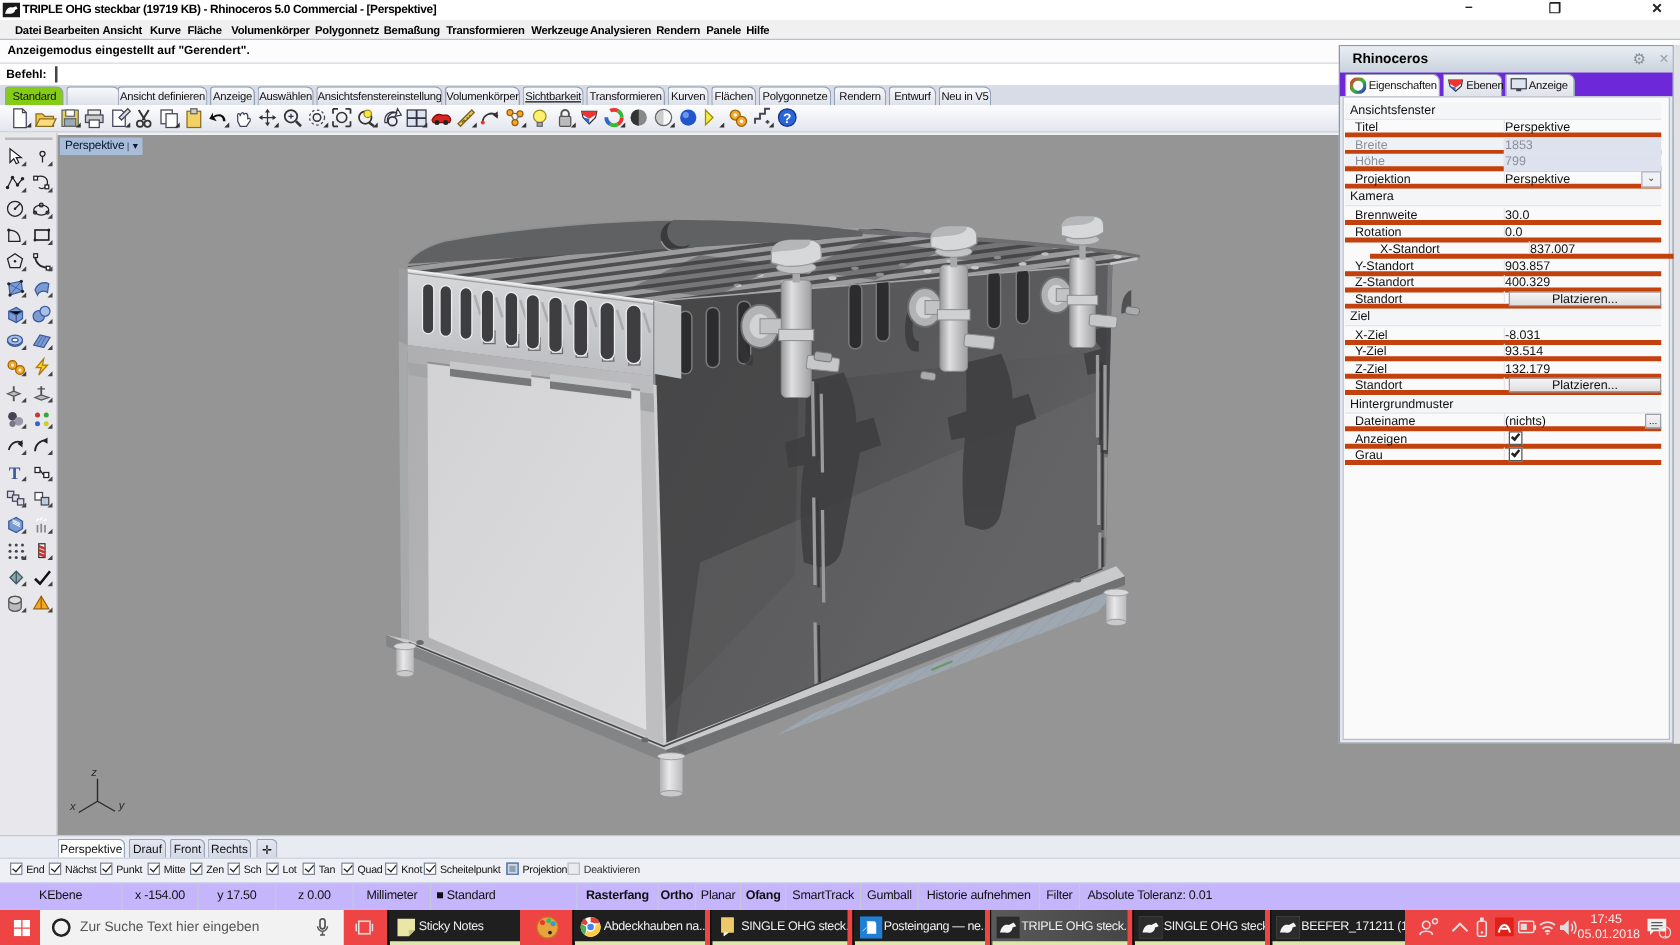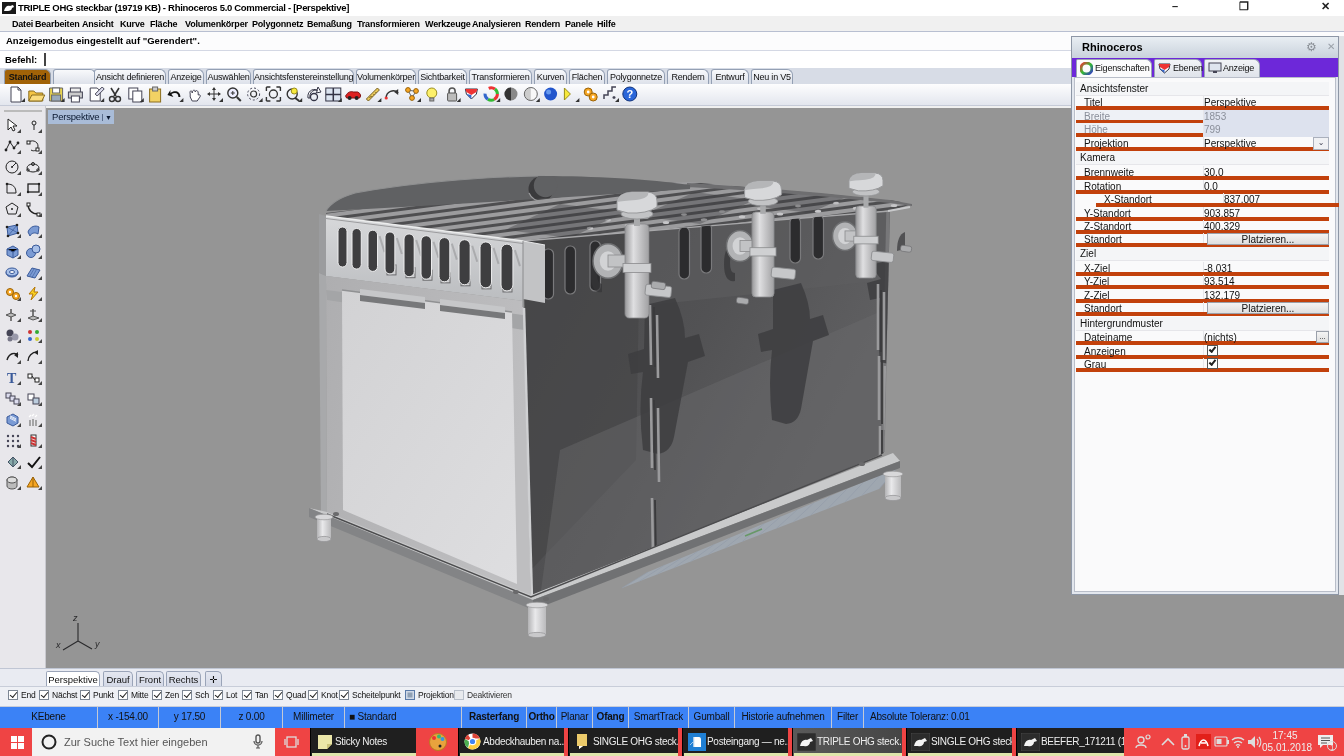--- a/index.html
+++ b/index.html
@@ -16,21 +16,21 @@
 
 #cmdarea { left:0; top:31px; width:1344px; height:37px; background:#fcfcfd; border-top:1px solid #b8bfd1; border-bottom:1px solid #9aa3bd; }
 #cmdline1 { position:absolute; left:6px; top:3px; font-size:9.5px; color:#000; font-weight:bold; }
 #cmdrow { position:absolute; left:0; top:18px; width:1344px; height:18px; background:#fff; border-top:1px solid #d4d8e4; }
 #cmdrow b { position:absolute; left:5px; top:3px; font-size:9.5px; }
 #cmdcursor { position:absolute; left:44px; top:2px; width:1.5px; height:13px; background:#444; }
 
 #tabbar { left:0; top:68px; width:1344px; height:16px; background:#d7dce6; }
 .ttab { position:absolute; top:1px; height:15px; background:linear-gradient(#f8f9fb,#dde1ea); border:1px solid #94a0b4; border-bottom:none; border-radius:3px 6px 0 0; font-size:9px; letter-spacing:-0.2px; color:#111; text-align:center; padding-top:2px; overflow:hidden; white-space:nowrap; }
 .ttab span{ }
-.ttab.active { background:#a16207; z-index:2; font-weight:bold; }
+.ttab.active { background:#84cc16; z-index:2; font-weight:normal; }
 
 #toolbar { left:0; top:84px; width:1344px; height:22px; background:linear-gradient(#fdfdfe,#e3e6ee); border-bottom:1px solid #c6cbd8; }
 
 #sidebar { left:0; top:106px; width:46px; height:562px; background:#e8e7eb; border-right:1px solid #c9c9cf; }
 
 #viewport { left:46px; top:108px; width:1298px; height:560px; background:#959595; }
 #vplabel { position:absolute; left:2px; top:2px; height:14px; background:#a9bcd8; font-size:9.5px; letter-spacing:-0.2px; color:#0a1830; padding:1px 2px 0 4px; }
 
 #rightpanel { left:1071px; top:36px; width:268px; height:559px; background:#e3e7ee; border:1px solid #8e97a6; }
 #rpheader { position:absolute; left:0; top:0; width:100%; height:21px; background:linear-gradient(#e9eef3,#c9d2dc); font-size:11px; }
@@ -45,21 +45,21 @@
 .psec span { position:absolute; left:4px; top:1px; }
 .vline { position:absolute; top:0; bottom:0; left:127px; width:1px; background:#e6e6ea; }
 
 #vptabsrow { left:0; top:668px; width:1344px; height:18px; background:#e9ebf2; border-top:1px solid #c0c6d4; }
 .vtab { position:absolute; top:2px; height:16px; background:linear-gradient(#e4e7f0,#d3d8e6); border:1px solid #9aa4b8; border-bottom:none; border-radius:2px 5px 0 0; font-size:9.5px; color:#111; padding-top:2px; text-align:center; overflow:hidden; white-space:nowrap; }
 .vtab.active { background:#fff; }
 #osnap { left:0; top:686px; width:1344px; height:20px; background:#eef0f5; border-top:1px solid #c8cdd9; font-size:8.5px; letter-spacing:-0.2px; color:#111; }
 .osn { position:absolute; top:3px; display:flex; align-items:center; }
 .cb { display:inline-block; width:10px; height:10px; background:#fff; border:1px solid #7d8794; margin-right:3px; position:relative; }
 .cb.ck:after { content:""; position:absolute; left:1px; top:1px; width:6px; height:3px; border-left:1.6px solid #222; border-bottom:1.6px solid #222; transform:rotate(-50deg); }
-#statusbar { left:0; top:706px; width:1344px; height:22px; background:#3b82f6; border-top:1px solid #c8cdd9; font-size:10px; letter-spacing:-0.2px; color:#111; }
+#statusbar { left:0; top:706px; width:1344px; height:22px; background:#c4b5fd; border-top:1px solid #c8cdd9; font-size:10px; letter-spacing:-0.2px; color:#111; }
 .scell { position:absolute; top:0; height:22px; border-right:1px solid #c4c9d4; text-align:center; padding-top:4px; }
 
 #taskbar { left:0; top:728px; width:1344px; height:28px; background:#ef4444; }
 #searchbox { position:absolute; left:32px; top:0px; width:243px; height:28px; background:#f2f2f2; }
 .tbtn { position:absolute; top:0; height:28px; color:#eee; font-size:10px; letter-spacing:-0.3px; }
 .ystrip { position:absolute; top:25px; height:3px; background:#dfe6ab; }
 </style>
 </head>
 <body>
 <div id="root">
@@ -97,21 +97,21 @@
       </div>
   </div>
   <div class="abs" id="tabbar">
       <div class="ttab active" style="left: 4px; width: 47px;"><span>Standard</span></div>
       <div class="ttab" style="left: 53px; width: 39px; padding-left: 41px;"><span>KEbenen</span></div>
       <div class="ttab" style="left: 94px; width: 72px;"><span>Ansicht definieren</span></div>
       <div class="ttab" style="left: 168px; width: 36px;"><span>Anzeige</span></div>
       <div class="ttab" style="left: 206px; width: 45px;"><span>Auswählen</span></div>
       <div class="ttab" style="left: 253px; width: 101px;"><span>Ansichtsfenstereinstellung</span></div>
       <div class="ttab" style="left: 356px; width: 60px;"><span>Volumenkörper</span></div>
-      <div class="ttab" style="left: 418px; width: 49px;"><span>Sichtbarkeit</span></div>
+      <div class="ttab" style="left: 418px; width: 49px; text-decoration: underline;"><span>Sichtbarkeit</span></div>
       <div class="ttab" style="left: 469px; width: 63px;"><span>Transformieren</span></div>
       <div class="ttab" style="left: 534px; width: 33px;"><span>Kurven</span></div>
       <div class="ttab" style="left: 569px; width: 36px;"><span>Flächen</span></div>
       <div class="ttab" style="left: 607px; width: 58px;"><span>Polygonnetze</span></div>
       <div class="ttab" style="left: 667px; width: 42px;"><span>Rendern</span></div>
       <div class="ttab" style="left: 711px; width: 38px;"><span>Entwurf</span></div>
       <div class="ttab" style="left: 751px; width: 42px;"><span>Neu in V5</span></div>
     </div>
   <div class="abs" id="toolbar"><svg id="tbsvg" width="700" height="22">
         <g transform="translate(8,2)">

